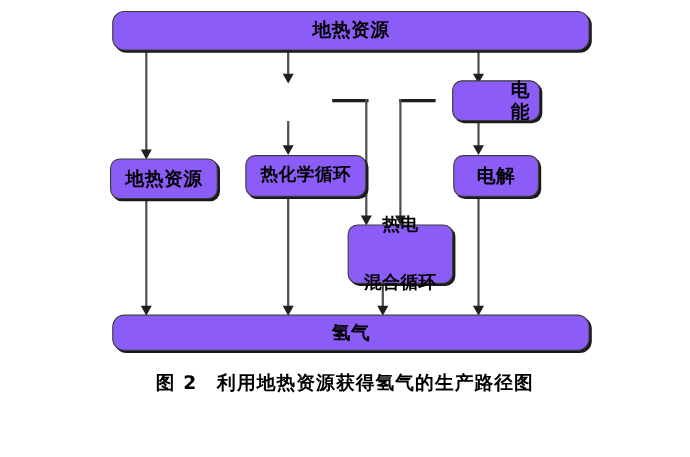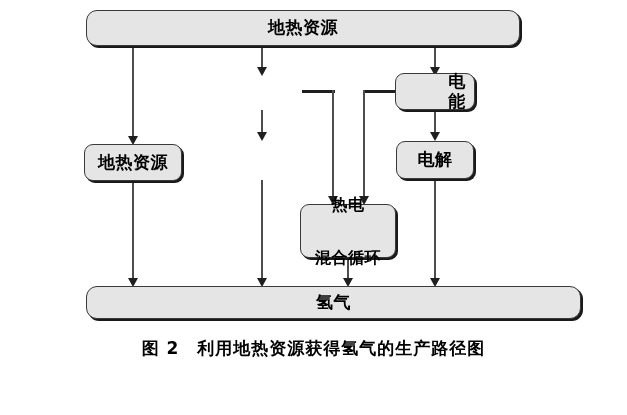--- a/index.html
+++ b/index.html
@@ -21,33 +21,34 @@
     left: 0;
     top: 0;
     width: 627px;
     height: 415px;
   }
 
   
   .node {
     position: absolute;
     box-sizing: border-box;
-    background: #e5e5e5;
+    background: #8b5cf6;
     border: 1.6px solid #3a3a3a;
     border-radius: 9px;
     box-shadow: 2px 2px 0 0 #1a1a1a;
     display: flex;
     align-items: center;
     justify-content: center;
     text-align: center;
     font-weight: bold;
     color: #000;
     line-height: 1.12;
     letter-spacing: 0.5px;
     z-index: 3;
+    margin-left: 16px;
   }
   .node span { display: block; }
 
   .node-wide { border-radius: 11px; }
 
   
   .vline {
     position: absolute;
     width: 2px;
     background: #4d4d4d;
@@ -140,30 +141,33 @@
 
 
   <div class="node" style="left:395px; top:73px; width:80px; height:37px; font-size:17px;padding-left:44px;">
     <span>电能</span>
   </div>
 
   <div class="node" style="left:84px; top:144px; width:98px; height:37px; font-size:17px;">
     <span>地热资源</span>
   </div>
 
+  <div class="node" style="left:207px; top:141px; width:110px; height:38px; font-size:16px;">
+    <span>热化学循环</span>
+  </div>
 
   <div class="node" style="left:396px; top:141px; width:78px; height:38px; font-size:17px;justify-content:center;">
     <span>电解</span>
   </div>
 
   <div class="node" style="left:300px; top:204px; width:96px; height:54px; font-size:16px; flex-direction:column;gap:35px;">
     <span>热电</span>
     <span>混合循环</span>
   </div>
 
-  <div class="node node-wide" style="left:86px; top:286px; width:495px; height:33px; font-size:17px;">
+  <div class="node node-wide" style="left:86px; top:286px; width:434px; height:33px; font-size:17px;">
     <span>氢气</span>
   </div>
 
   <div class="caption-cn" style="top:337px;">图 2 利用地热资源获得氢气的生产路径图</div>
 
 
 </div>
 
 </body></html>

